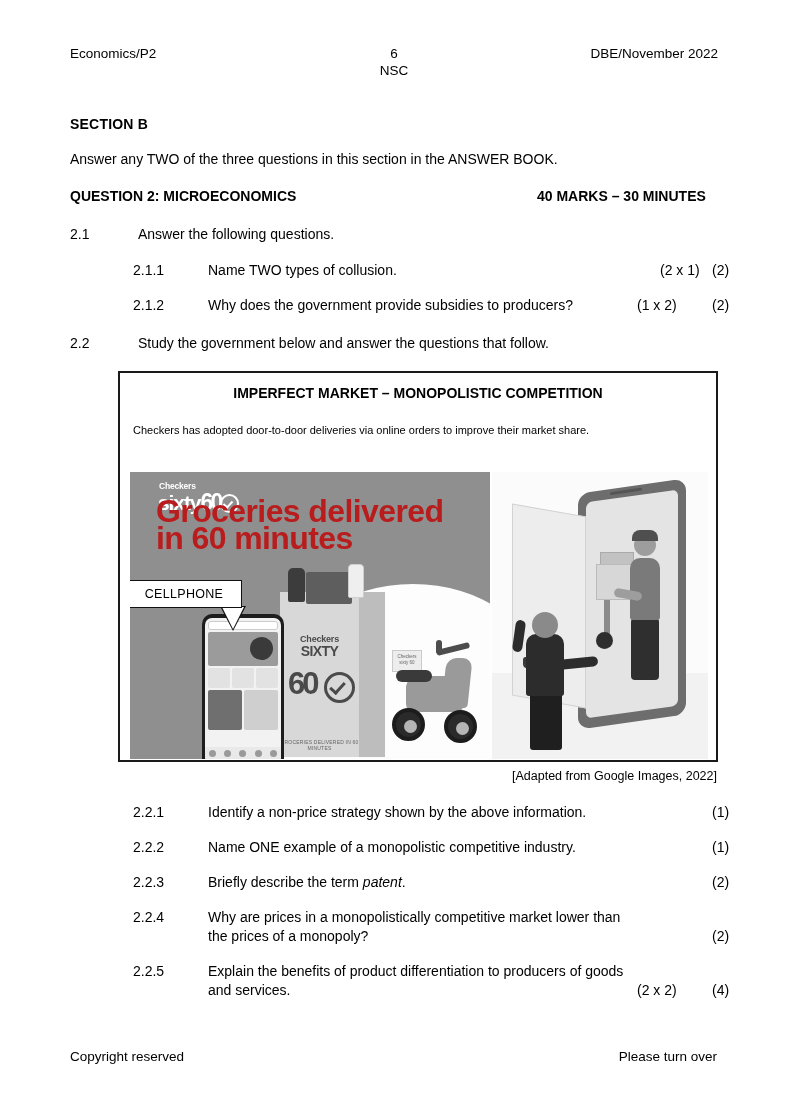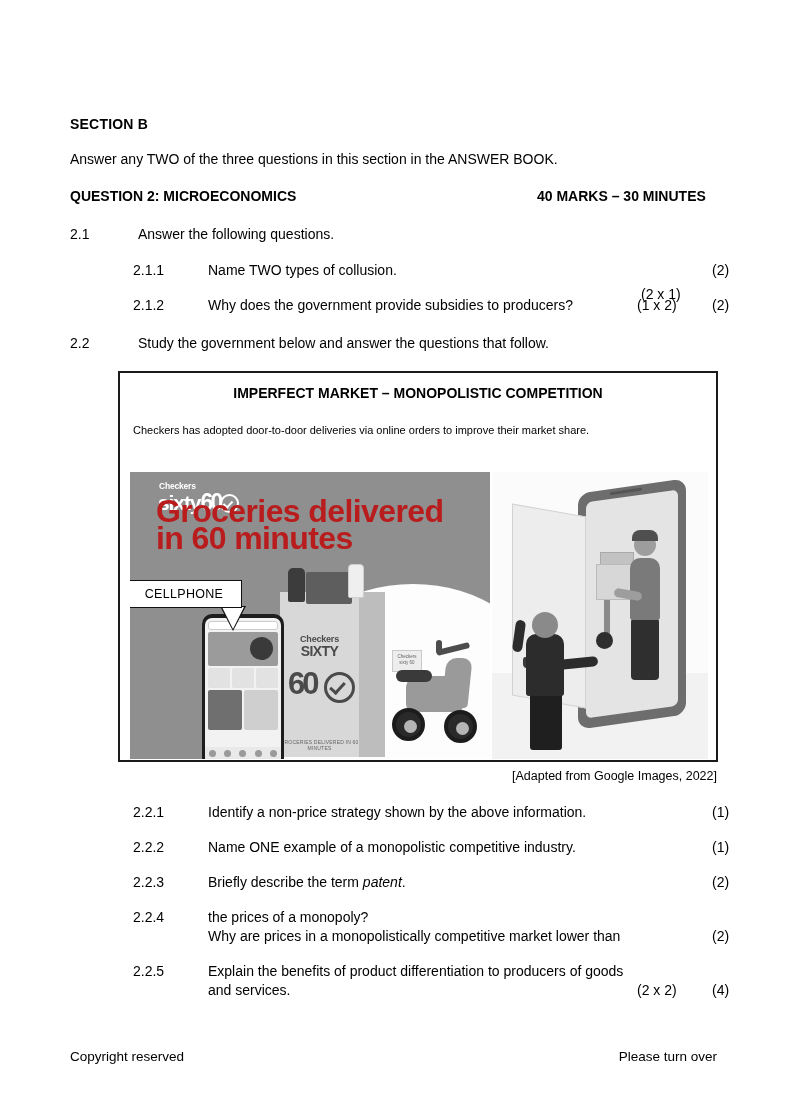--- a/index.html
+++ b/index.html
@@ -670,38 +670,46 @@
     padding-left: 24px;
   }
 
   .ital { font-style: italic; }
 </style>
 </head>
 <body>
 
 <div class="page">
 
+  <div class="rh">
+    <div class="rh-row">
+      <span class="rh-left">Economics/P2</span>
+      <span class="rh-center">6</span>
+      <span class="rh-right">DBE/November 2022</span>
+    </div>
+    <div class="rh-nsc">NSC</div>
+  </div>
 
   <div class="section-b">SECTION B</div>
   <div class="intro">Answer any TWO of the three questions in this section in the ANSWER BOOK.</div>
 
   <div class="qhead">
     <span>QUESTION 2:  MICROECONOMICS</span>
     <span class="marks">40 MARKS – 30 MINUTES</span>
   </div>
 
   <div class="qrow" style="top:225px; left:0; width:787px;">
     <span class="num-l1">2.1</span>
     <span class="txt-l1">Answer the following questions.</span>
   </div>
 
   <div class="qrow" style="top:261px; left:0; width:787px;">
     <span class="num-l2">2.1.1</span>
     <span class="txt-l2">Name TWO types of collusion.</span>
-    <span class="mx" style="left:641px;margin-top:24px;">(2 x 1)</span>
+    <span class="mx" style="left:660px;">(2 x 1)</span>
     <span class="mk" style="left:712px;">(2)</span>
   </div>
 
   <div class="qrow" style="top:296px; left:0; width:787px;">
     <span class="num-l2">2.1.2</span>
     <span class="txt-l2">Why does the government provide subsidies to producers?</span>
     <span class="mx" style="left:637px;">(1 x 2)</span>
     <span class="mk" style="left:712px;">(2)</span>
   </div>
 
@@ -834,22 +842,22 @@
 
   <div class="qrow" style="top:873px; left:0; width:787px;">
     <span class="num-l2">2.2.3</span>
     <span class="txt-l2"><span>Briefly describe the term </span><span class="ital">patent</span><span>.</span></span>
     <span class="mk" style="left:712px;">(2)</span>
   </div>
 
   <div class="qrow" style="top:908px; left:0; width:787px;">
     <span class="num-l2">2.2.4</span>
     <span class="txt-l2" style="width:480px;">
+      <span style="display:block;">Why are prices in a monopolistically competitive market lower than</span>
       <span style="display:block;">the prices of a monopoly?</span>
-      <span style="display:block;">Why are prices in a monopolistically competitive market lower than</span>
     </span>
     <span class="mk" style="left:712px; top:19px;">(2)</span>
   </div>
 
   <div class="qrow" style="top:962px; left:0; width:787px;">
     <span class="num-l2">2.2.5</span>
     <span class="txt-l2" style="width:480px;">
       <span style="display:block;">Explain the benefits of product differentiation to producers of goods</span>
       <span style="display:block;">and services.</span>
     </span>

